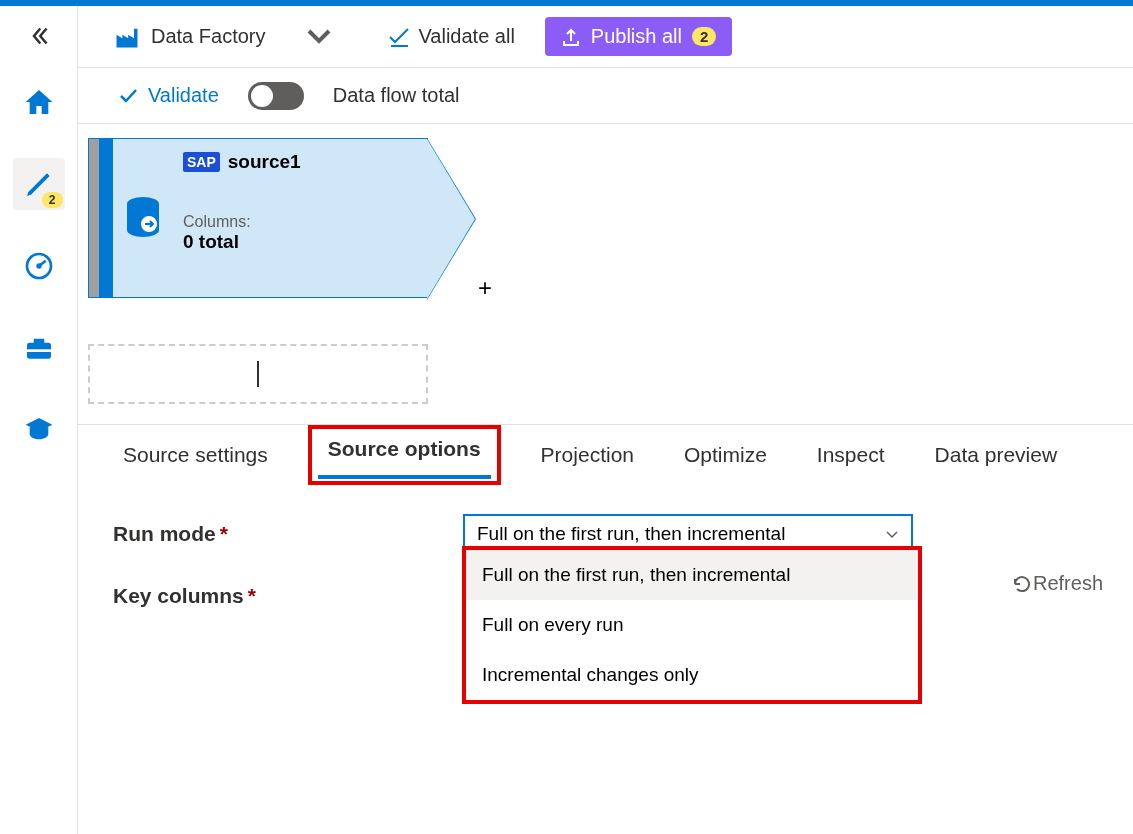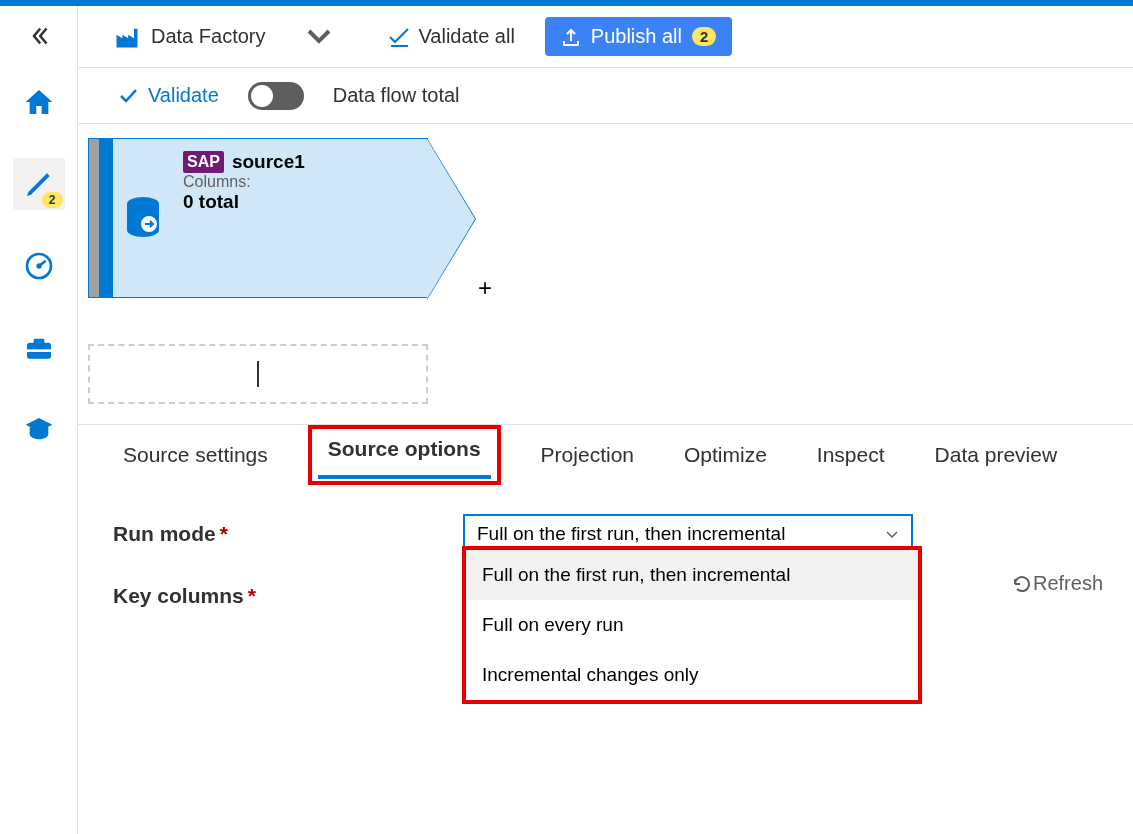--- a/index.html
+++ b/index.html
@@ -19,21 +19,21 @@
 .main { position: absolute; left: 78px; top: 6px; right: 0; bottom: 0; }
 
 
 .toolbar { height: 62px; display: flex; align-items: center; padding-left: 20px; gap: 20px; border-bottom: 1px solid #e1e1e1; }
 .collapse-btn { width: 20px; height: 20px; display: flex; align-items: center; justify-content: center; cursor: pointer; }
 .factory-selector { display: flex; align-items: center; gap: 10px; margin-left: 15px; }
 .factory-selector .label { font-size: 20px; color: #323130; }
 .factory-selector svg { width: 28px; height: 28px; }
 .chevron { margin-left: 30px; color: #605e5c; }
 .validate-all { display: flex; align-items: center; gap: 8px; font-size: 20px; color: #323130; margin-left: 35px; }
-.publish-btn { display: flex; align-items: center; gap: 10px; background: #3b82f6; color: #fff; font-size: 20px; padding: 8px 16px; border-radius: 4px; border: none; cursor: pointer; margin-left: 10px; }
+.publish-btn { display: flex; align-items: center; gap: 10px; background: #8b5cf6; color: #fff; font-size: 20px; padding: 8px 16px; border-radius: 4px; border: none; cursor: pointer; margin-left: 10px; }
 .publish-btn .badge { background: #ffe564; color: #323130; font-size: 15px; font-weight: 600; border-radius: 10px; padding: 1px 8px; }
 
 
 .tabrow { height: 54px; display: flex; align-items: center; border-bottom: 1px solid #e1e1e1; padding-left: 10px; }
 .tab-expand { width: 30px; display: flex; justify-content: center; }
 .tab { display: flex; align-items: center; gap: 12px; padding: 0 20px; height: 100%; border-right: 1px solid #e1e1e1; }
 .tab .name { font-size: 20px; color: #323130; }
 .tab .dot { width: 10px; height: 10px; background: #605e5c; border-radius: 50%; margin-left: 130px; }
 
 
@@ -44,21 +44,21 @@
 .debug-label { font-size: 20px; color: #323130; }
 
 
 .canvas { position: relative; height: 300px; padding: 14px 0 0 10px; }
 .node { position: absolute; left: 10px; top: 14px; width: 340px; height: 160px; background: #d0e7f8; border: 1px solid #0078d4; display: flex; }
 .node .greybar { width: 10px; background: #a0a0a0; }
 .node .bluebar { width: 14px; background: #0078d4; }
 .node .iconcol { width: 60px; display: flex; align-items: center; justify-content: center; }
 .node .content { flex: 1; padding: 12px 10px; }
 .node .title { display: flex; align-items: center; gap: 8px; font-size: 19px; font-weight: 600; }
-.node .cols-label { font-size: 16px; color: #605e5c; }
+.node .cols-label { font-size: 16px; color: #605e5c; margin-top: 40px; }
 .node .cols-value { font-size: 19px; font-weight: 600; }
 .node .arrow { position: absolute; right: -48px; top: 0; width: 0; height: 0; border-top: 80px solid transparent; border-bottom: 80px solid transparent; border-left: 48px solid #d0e7f8; }
 .node .arrow-border { position: absolute; right: -49px; top: -1px; width: 0; height: 0; border-top: 81px solid transparent; border-bottom: 81px solid transparent; border-left: 49px solid #0078d4; z-index: -1; }
 .plus { position: absolute; left: 400px; top: 150px; font-size: 24px; font-weight: 300; }
 .placeholder { position: absolute; left: 10px; top: 220px; width: 340px; height: 60px; border: 2px dashed #ccc; display: flex; align-items: center; justify-content: center; }
 .placeholder .bar { width: 2px; height: 26px; background: #323130; }
 
 
 .bottom-tabs { display: flex; align-items: center; padding-left: 35px; gap: 30px; height: 60px; border-top: 1px solid #e1e1e1; }
 .btab { font-size: 21px; color: #323130; padding: 6px 10px; cursor: pointer; position: relative; }
@@ -70,21 +70,21 @@
 .form { padding: 30px 35px; position: relative; }
 .form-row { display: flex; align-items: center; margin-bottom: 30px; }
 .form-label { width: 350px; font-size: 21px; font-weight: 600; color: #323130; }
 .form-label .req { color: #a80000; margin-left: 4px; }
 .dropdown { width: 450px; height: 40px; border: 2px solid #0078d4; display: flex; align-items: center; justify-content: space-between; padding: 0 12px; font-size: 19px; }
 .dropdown-list { position: absolute; left: 384px; top: 62px; width: 460px; border: 4px solid #e60000; background: #fff; }
 .dropdown-list .opt { padding: 14px 16px; font-size: 19px; }
 .dropdown-list .opt.sel { background: #f3f2f1; }
 .refresh { position: absolute; right: 30px; top: 88px; display: flex; align-items: center; color: #605e5c; font-size: 20px; }
 
-.sap-badge { background: #701a75; color: #fff; font-size: 16px; font-weight: 700; padding: 2px 4px; border-radius: 2px; text-align: center; }
+.sap-badge { background: #1d4ed8; color: #fff; font-size: 14px; font-weight: 700; padding: 2px 4px; border-radius: 2px; text-align: center; }
 </style>
 </head>
 <body>
 
 <div class="topbar"></div>
 
 <div class="leftnav">
   <div class="collapse-btn">
     <svg viewBox="0 0 16 16">
         <path d="M9 2 L4 8 L9 14 M14 2 L9 8 L14 14" stroke="#323130" stroke-width="2" fill="none"></path>

